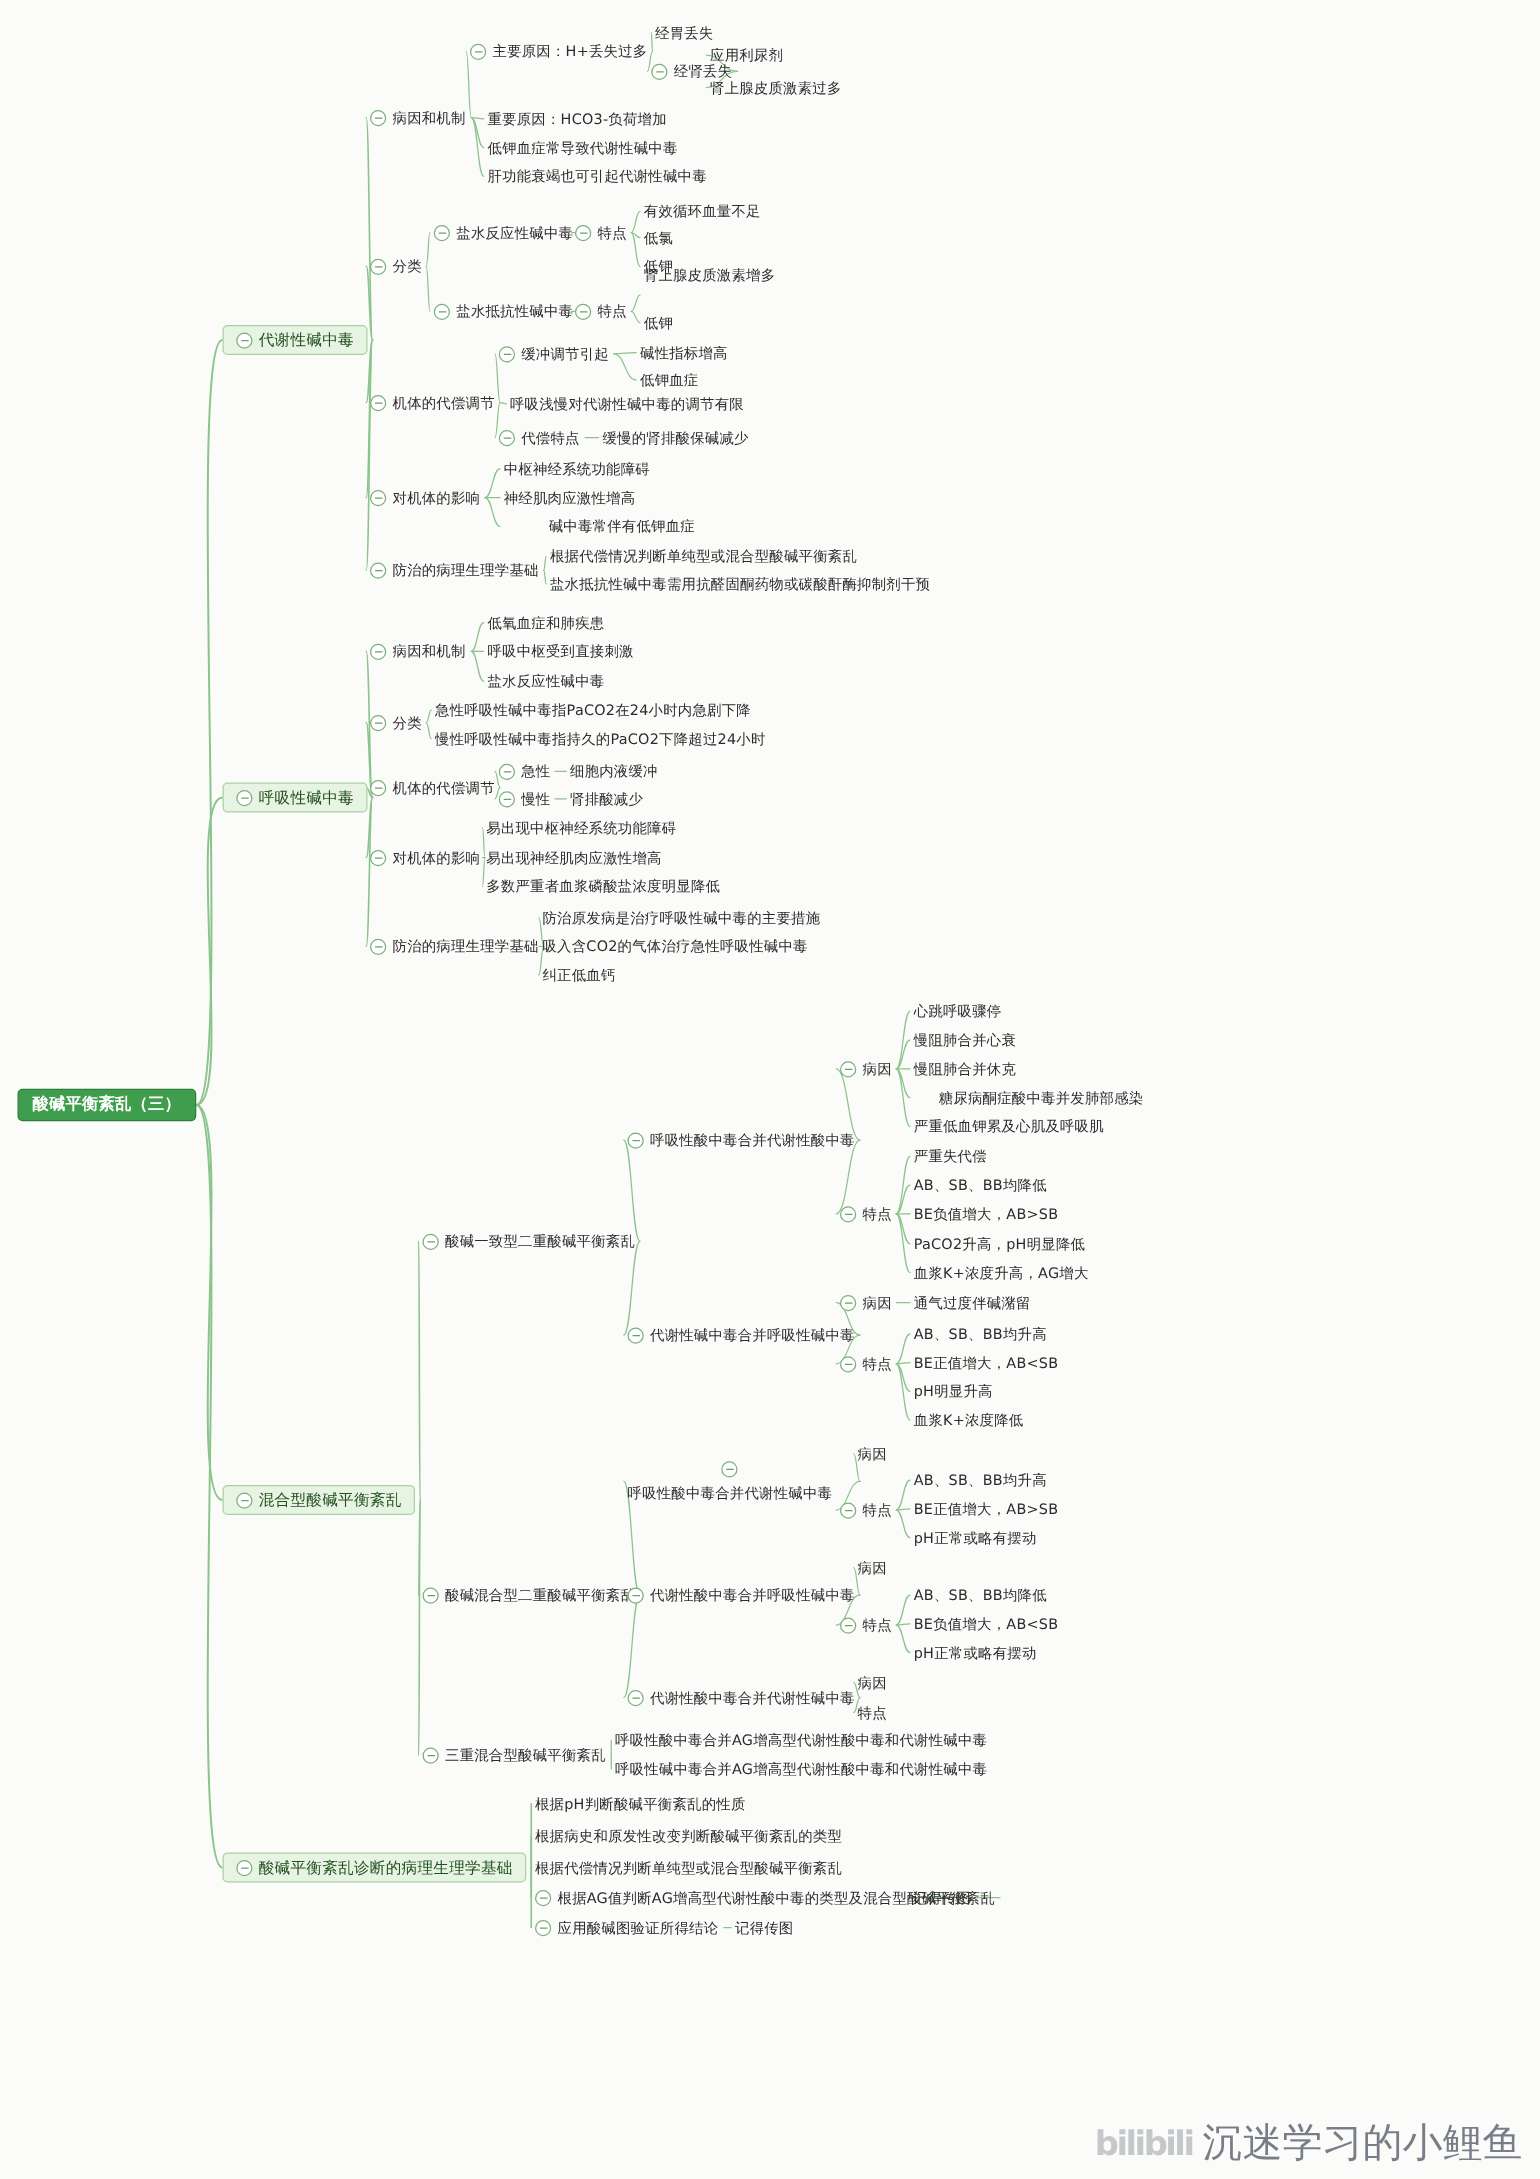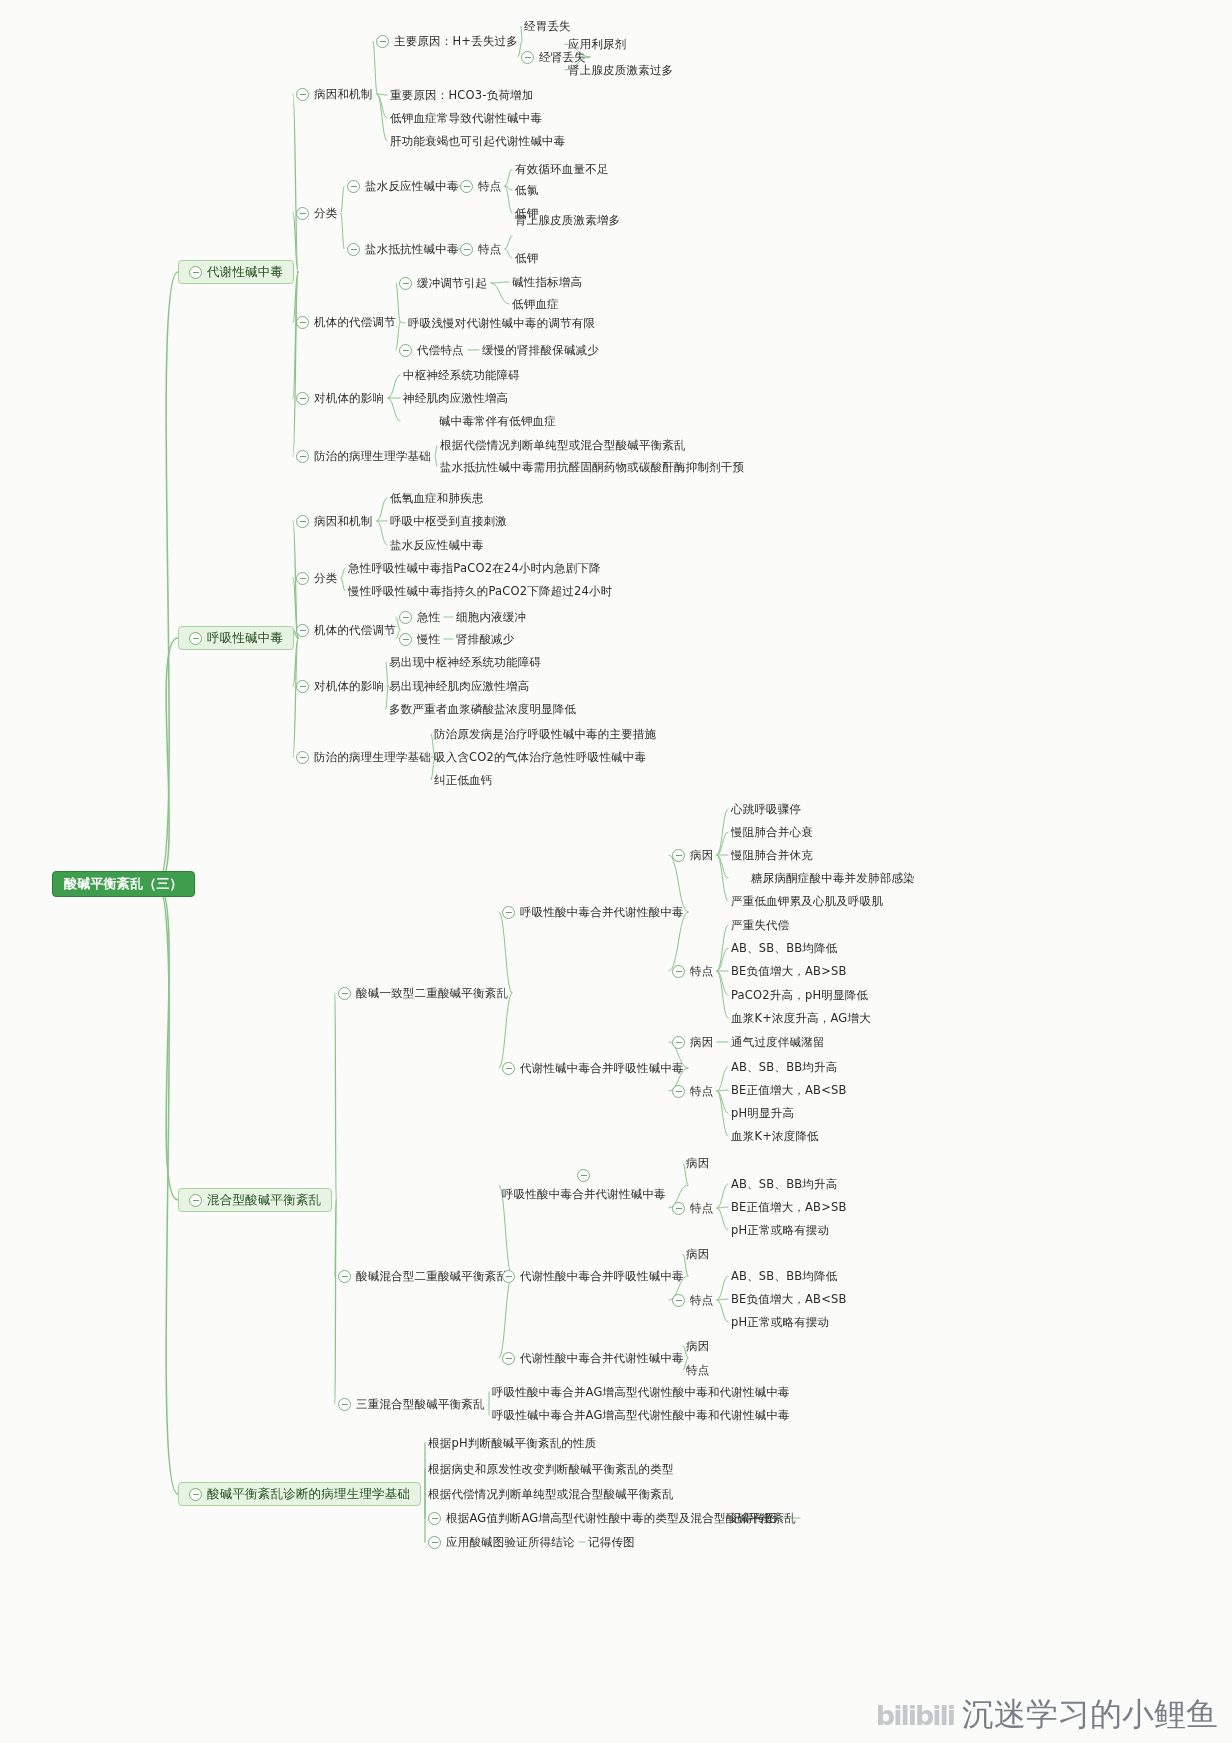--- a/index.html
+++ b/index.html
@@ -19,21 +19,20 @@
     width:11px;height:11px;border-radius:50%;
     border:1px solid #7bb07b;background:#fff;
     display:inline-flex;align-items:center;justify-content:center;
     flex:0 0 auto;
   }
   .tog i{display:block;width:6px;height:1px;background:#6aa16a;}
   
   .root{
     background:#3f9e4d;border:1px solid #2f7d3b;border-radius:4px;
     padding:5px 11px;
-    margin-left:38px;
   }
   .root .txt{color:#ffffff;font-size:13px;font-weight:bold;}
   
   .l1{
     background:#e8f4e3;border:1px solid #a9d2a0;border-radius:4px;
     padding:4px 10px;
   }
   .l1 .txt{font-size:12.5px;color:#23501f;}
   .plain .txt{font-size:11.5px;}
   .watermark{

